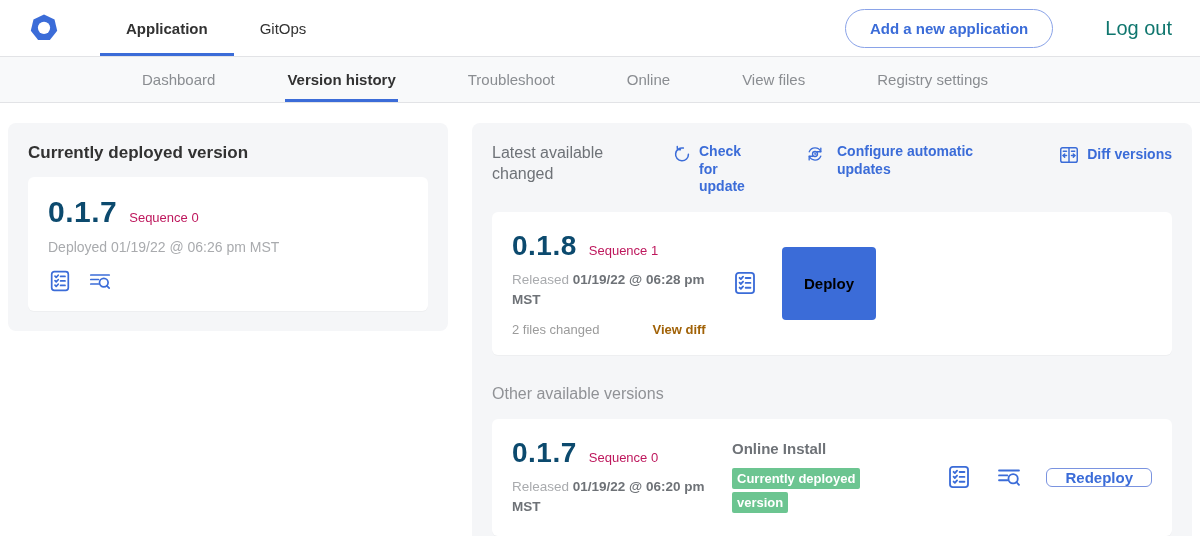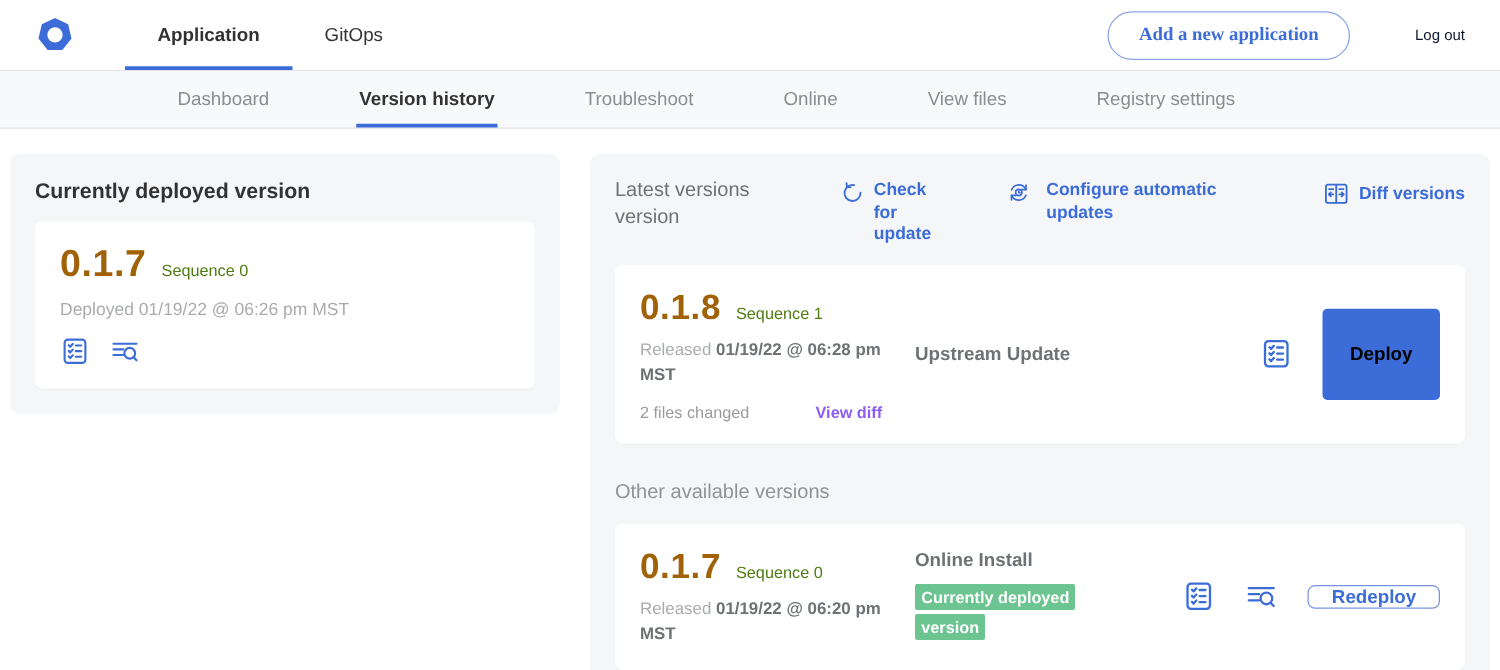--- a/index.html
+++ b/index.html
@@ -20,24 +20,24 @@
   .app-tabs { display:flex; height:100%; margin-left:40px; }
   .app-tab {
     height:100%; display:flex; align-items:center; padding:0 26px;
     font-size:15px; font-weight:700; color:#323232; cursor:pointer;
     border-bottom:3px solid transparent; border-top:3px solid transparent;
   }
   .app-tab.active { border-bottom-color:#3b6cd8; }
   .topbar .spacer { flex:1; }
   .pill-btn {
     border:1px solid #8aa3e8; background:#fff; color:#3b6cd8;
-    font-family:Liberation Serif, serif; font-size:15px; font-weight:700;
+    font-family:Liberation Sans, sans-serif; font-size:15px; font-weight:700;
     padding:10px 24px; border-radius:22px; cursor:pointer; margin-right:28px;
   }
-  .logout { font-size:12px; color:#0f172a; cursor:pointer;padding-left:24px; }
+  .logout { font-size:20px; color:#0f766e; cursor:pointer;padding-left:24px; }
 
   
   .subnav {
     height:46px; background:#f8f9fa; border-bottom:1px solid #e2e3e6;
     display:flex; align-items:stretch; padding-left:140px; flex-shrink:0;
   }
   .subnav-item {
     display:flex; align-items:center; padding:0 2px; margin-right:68px;
     font-size:15px; color:#8a8d91; cursor:pointer;
     border-bottom:3px solid transparent; border-top:3px solid transparent;
@@ -48,22 +48,22 @@
   .content { flex:1; display:flex; align-items:flex-start; padding:20px 8px 0 8px; gap:24px; }
   .panel { background:#f5f6f8; border-radius:8px; padding:20px; }
 
   .deployed-panel { width:440px; flex-shrink:0; }
   .panel-title { font-size:17px; font-weight:700; color:#323232; }
 
   .card { background:#fff; border-radius:6px; padding:18px 20px; box-shadow:0 1px 1px rgba(0,0,0,0.03); }
   .deployed-panel .card { margin-top:14px; }
 
   .version-row { display:flex; align-items:baseline; }
-  .version-number { font-size:30px; font-weight:700; color:#a16207; letter-spacing:0.5px; }
-  .sequence-label { font-size:13px; color:#4d7c0f; margin-left:12px; }
+  .version-number { font-size:30px; font-weight:700; color:#0c4a6e; letter-spacing:0.5px; }
+  .sequence-label { font-size:13px; color:#be185d; margin-left:12px; }
   .deployed-line { margin-top:10px; font-size:14px; color:#a9abae; }
   .icon-row { margin-top:14px; display:flex; gap:16px; }
   .icon-btn { background:none; border:none; padding:0; cursor:pointer; display:inline-flex; }
   svg.ic { display:block; }
 
   
   .updates-panel { flex:1; min-height:410px; }
   .updates-header { display:flex; align-items:flex-start; }
   .updates-heading { width:152px; font-size:16px; color:#6e7277; line-height:1.3; }
   .hdr-link {
@@ -77,21 +77,21 @@
   .link-config .lbl { width:138px; }
   .link-diff { margin-left:auto; align-items:center; }
   .hdr-link svg { flex-shrink:0; margin-top:1px; }
 
   .latest-card { margin-top:16px; display:flex; align-items:center; }
   .ver-col { width:220px; flex-shrink:0; }
   .ver-col .version-number { font-size:28px; }
   .released-line { margin-top:8px; width:200px; font-size:13.5px; line-height:1.5; color:#a9abae; }
   .released-line strong { color:#6e7277; font-weight:700; }
   .files-row { margin-top:12px; font-size:13px; color:#9b9b9b; display:flex; align-items:center;gap:43px; }
-  .view-diff-link { color:#8b5cf6; font-weight:700; margin-left:10px; text-decoration:none; cursor:pointer; }
+  .view-diff-link { color:#a16207; font-weight:700; margin-left:10px; text-decoration:none; cursor:pointer; }
   .mid-col { flex:1; font-size:15px; font-weight:700; color:#6e7277; }
   .right-col { display:flex; align-items:center; gap:24px; }
 
   .primary-btn {
     background:#3b6cd8; border:none; color:#000000; font-family:inherit;
     font-size:15px; font-weight:700; padding:28px 22px; border-radius:4px; cursor:pointer;
   }
   .outline-btn {
     background:#fff; border:1px solid #7a93e0; color:#3b6cd8; font-family:inherit;
     font-size:15px; font-weight:700; padding:0 18px; border-radius:6px; cursor:pointer;
@@ -165,21 +165,21 @@
               <circle cx="15.8" cy="13.6" r="4.3"></circle>
               <line x1="18.9" y1="16.8" x2="21.2" y2="19.2"></line>
             </svg>
           </button>
         </div>
       </div>
     </section>
 
     <section class="panel updates-panel">
       <div class="updates-header">
-        <div class="updates-heading">Latest versions version</div>
+        <div class="updates-heading">Latest available changed</div>
 
         <a class="hdr-link link-check">
           <svg width="20" height="20" viewBox="0 0 24 24" fill="none" stroke="#3b6cd8" stroke-width="1.8" stroke-linecap="round" stroke-linejoin="round">
             <path d="M13.6 4.9 A7.7 7.7 0 1 0 19.7 12.2"></path>
             <polyline points="6.3 3.1 6.6 6.7 10.1 6.9"></polyline>
           </svg>
           <span class="lbl">Check for update</span>
         </a>
 
         <a class="hdr-link link-config">
@@ -217,21 +217,20 @@
           </div>
           <div class="released-line">
             <span>Released</span>
             <strong>01/19/22 @ 06:28 pm MST</strong>
           </div>
           <div class="files-row">
             <span>2 files changed</span>
             <a class="view-diff-link">View diff</a>
           </div>
         </div>
-        <div class="mid-col">Upstream Update</div>
         <div class="right-col">
           <button class="icon-btn">
             <svg class="ic" width="26" height="26" viewBox="0 0 24 24" fill="none" stroke="#3b6cd8" stroke-width="1.7" stroke-linecap="round" stroke-linejoin="round">
               <rect x="3.7" y="2.7" width="16.6" height="18.6" rx="2.6"></rect>
               <polyline points="7 7.2 8.2 8.4 10.2 6.2"></polyline>
                 <line x1="12.6" y1="7.4" x2="17" y2="7.4"></line>
               <polyline points="7 11.7 8.2 12.9 10.2 10.7"></polyline>
                 <line x1="12.6" y1="11.9" x2="17" y2="11.9"></line>
               <polyline points="7 16.2 8.2 17.4 10.2 15.2"></polyline>
                 <line x1="12.6" y1="16.4" x2="17" y2="16.4"></line>

